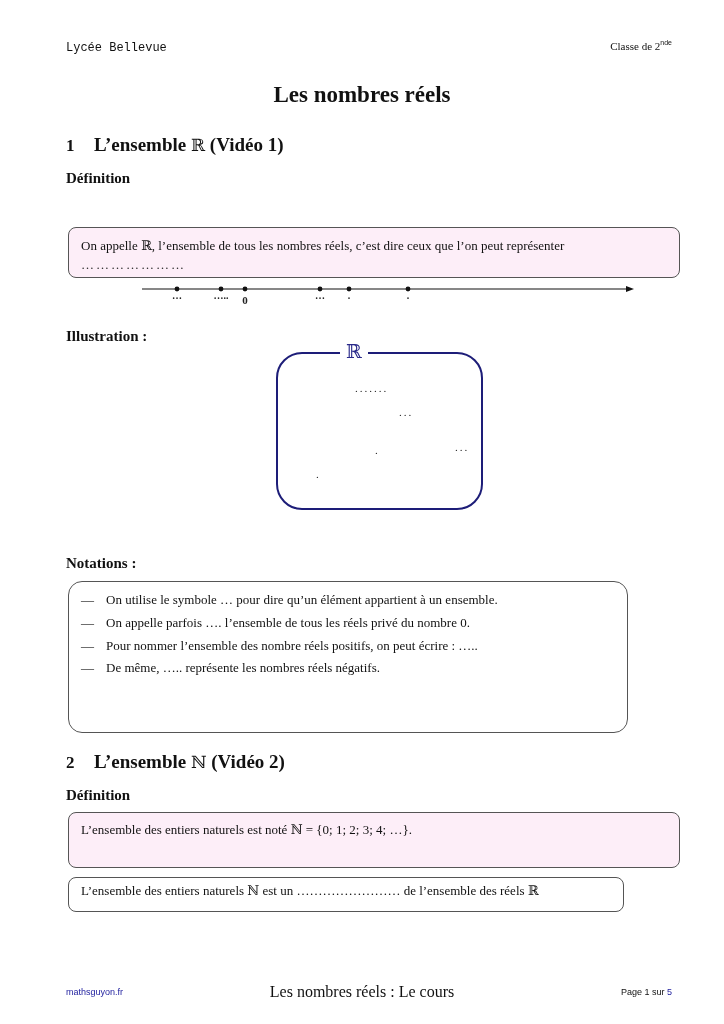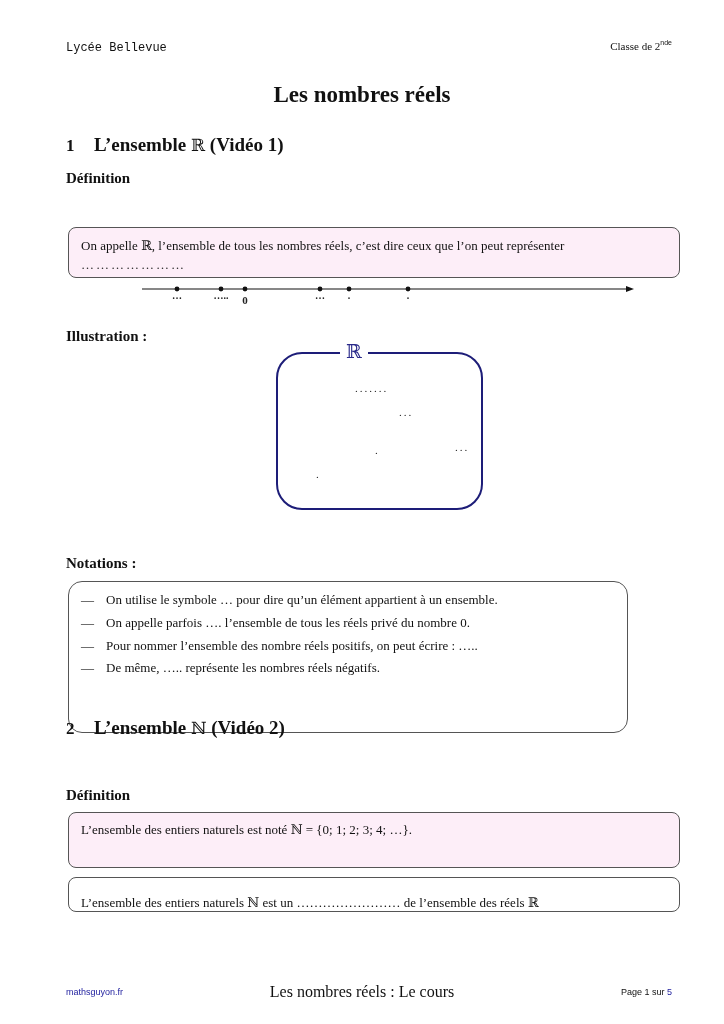--- a/index.html
+++ b/index.html
@@ -19,21 +19,21 @@
   .def1 { left: 68px; top: 195px; width: 612px; height: 51px; padding: 8px 12px; font-size: 13px; line-height: 19px; text-align: justify; margin-top: 32px; }
   .dots { letter-spacing: 2px; color: #333; }
   .nl { left: 140px; top: 270px; width: 500px; height: 40px; }
   .illus { left: 276px; top: 352px; width: 207px; height: 158px; border: 2.5px solid #1d1d78; border-radius: 26px; box-sizing: border-box; }
   .illus-label { left: 340px; top: 340px; background: #fff; padding: 0 6px; color: #2a2a8a; font-family: "DejaVu Serif", serif; font-size: 19px; line-height: 22px; }
   .idot { font-size: 11px; letter-spacing: 2px; color: #222; }
   .notbox { left: 68px; top: 581px; width: 560px; height: 152px; padding: 7px 12px; border-radius: 14px; font-size: 13px; }
   .notbox .li { line-height: 22.8px; white-space: nowrap; }
   .notbox .dash { display: inline-block; width: 25px; }
   .def2 { left: 68px; top: 812px; width: 612px; height: 56px; padding: 8px 12px; font-size: 13px; line-height: 18px; }
-  .box3 { left: 68px; top: 877px; width: 612px; height: 35px; padding: 16px 12px; font-size: 13px; line-height: 18px; }
+  .box3 { left: 68px; top: 877px; width: 556px; height: 35px; padding: 4px 12px; font-size: 13px; line-height: 18px; }
   .foot-left { left: 66px; top: 987px; font-family: "Liberation Sans", sans-serif; font-size: 9px; color: #2323a0; }
   .foot-center { left: 0; width: 724px; top: 983px; text-align: center; font-size: 16px; }
   .foot-right { right: 52px; top: 987px; font-family: "Liberation Sans", sans-serif; font-size: 9px; }
   .foot-right .blue { color: #2323a0; }
 </style>
 </head>
 <body>
 
 <div class="abs hdr-left">Lycée Bellevue</div>
 <div class="abs hdr-right"><span>Classe de 2</span><sup>nde</sup></div>
@@ -82,21 +82,21 @@
 <div class="abs illus-label">ℝ</div>
 
 <div class="abs sub" style="top:555px;">Notations :</div>
 <div class="abs box notbox">
   <div class="li"><span class="dash">—</span><span>On utilise le symbole  …  pour dire qu’un élément appartient à un ensemble.</span></div>
   <div class="li"><span class="dash">—</span><span>On appelle parfois  ….  l’ensemble de tous les réels privé du nombre 0.</span></div>
   <div class="li"><span class="dash">—</span><span>Pour nommer l’ensemble des nombre réels positifs, on peut écrire :  …..</span></div>
   <div class="li"><span class="dash">—</span><span>De même,  …..  représente les nombres réels négatifs.</span></div>
 </div>
 
-<div class="abs sec" style="top:717px;">
+<div class="abs sec" style="top:751px;">
   <span class="num">2</span><span>L’ensemble </span><span class="bb">ℕ</span><span> (Vidéo 2)</span>
 </div>
 
 <div class="abs sub" style="top:787px;">Définition</div>
 <div class="abs box pink def2">
   <div>L’ensemble des entiers naturels est noté ℕ = {0; 1; 2; 3; 4; …}.</div>
 </div>
 
 <div class="abs box box3">
   <div>L’ensemble des entiers naturels ℕ est un  ……………………  de l’ensemble des réels ℝ</div>

